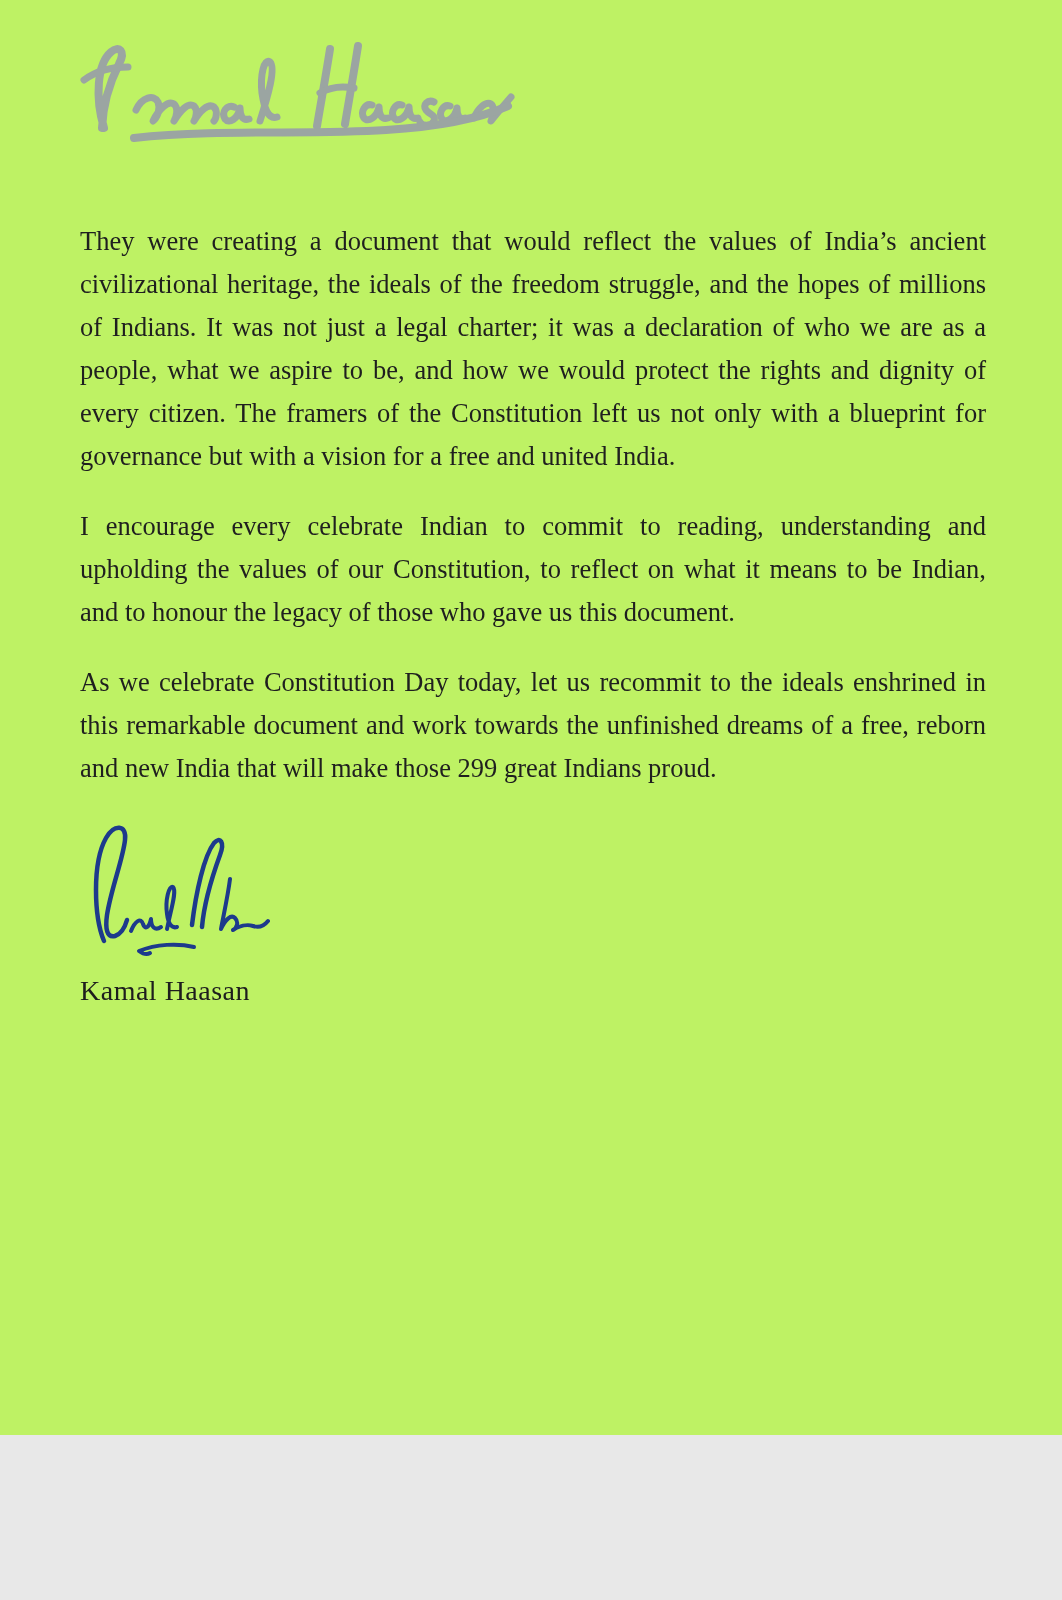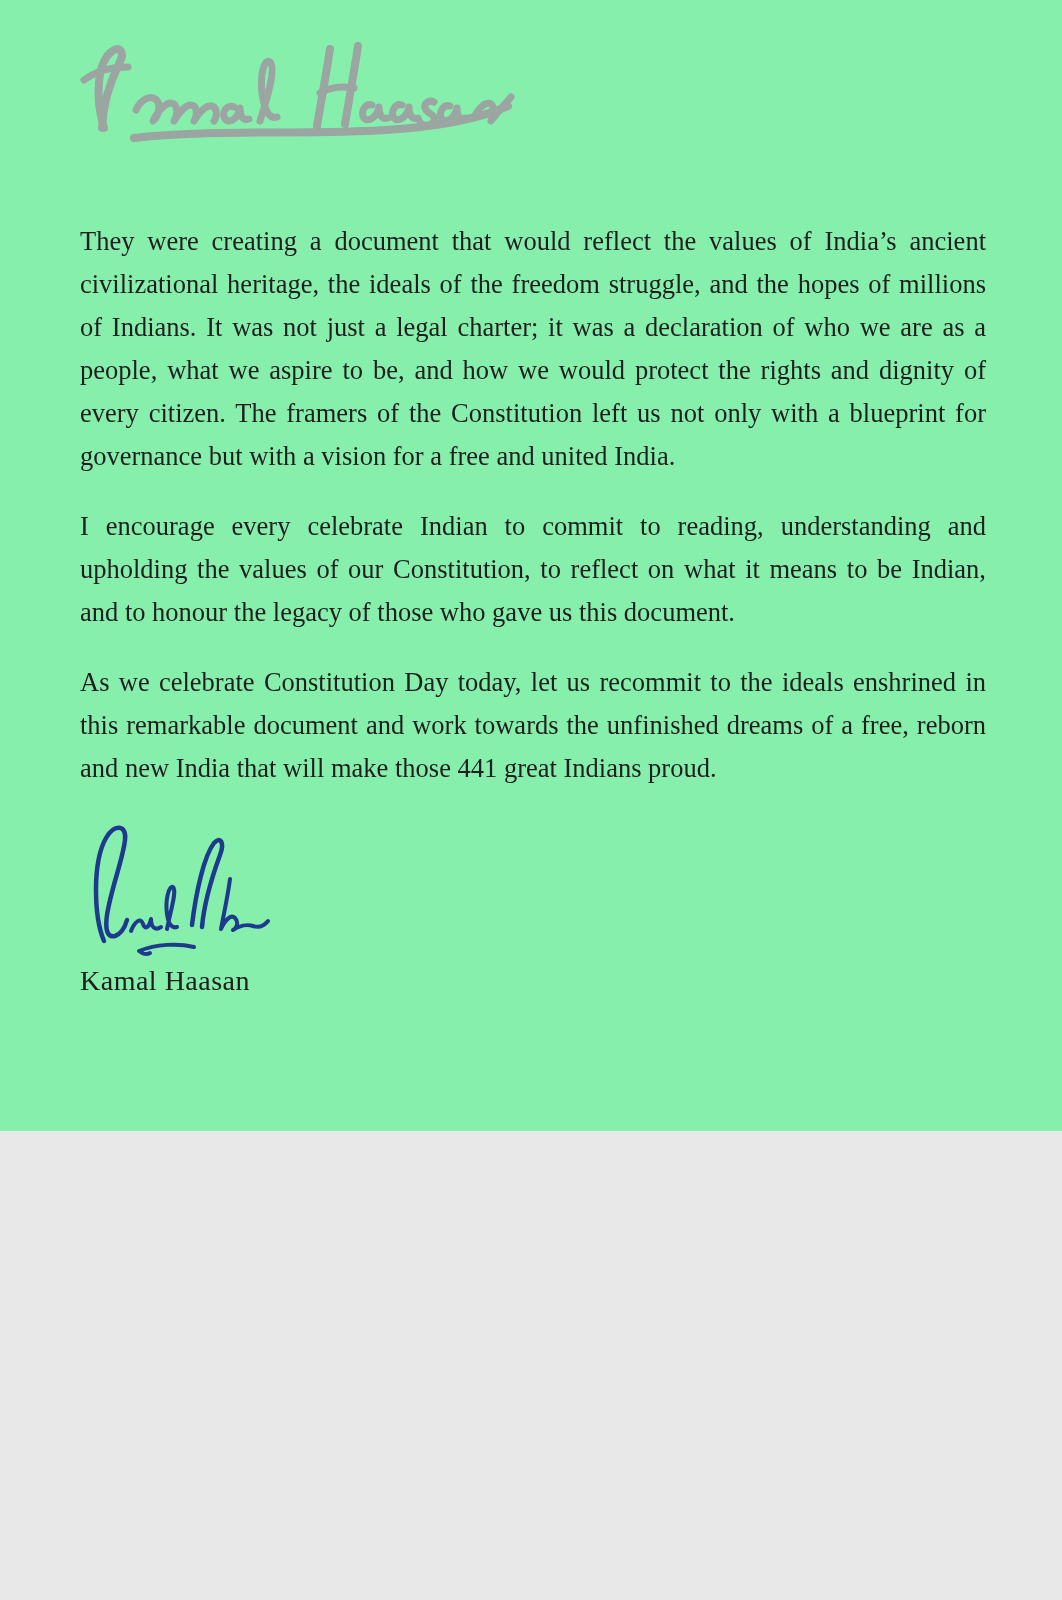--- a/index.html
+++ b/index.html
@@ -3,23 +3,23 @@
 <meta charset="utf-8">
 <style>
   html, body {
     margin: 0;
     padding: 0;
     background: #e8e8e8;
   }
   .page {
     position: relative;
     width: 1062px;
-    height: 1131px;
+    height: 1435px;
     margin: 0 auto;
-    background: #86efac;
+    background: #bef264;
     overflow: hidden;
     font-family: "Liberation Serif", "DejaVu Serif", serif;
   }
   .letterhead {
     position: absolute;
     top: 34px;
     left: 68px;
     width: 452px;
     height: 112px;
   }
@@ -43,21 +43,21 @@
   }
   .handwritten-signature {
     width: 192px;
     height: 146px;
     display: block;
     margin-left: 4px;
   }
   .printed-name {
     font-size: 28px;
     color: #1d1d1d;
-    margin-top: 2px;
+    margin-top: 12px;
     letter-spacing: 0.5px;
   }
   .footer-address {
     position: absolute;
     top: 1536px;
     left: 0;
     width: 100%;
     text-align: center;
     font-family: "Liberation Sans", "DejaVu Sans", sans-serif;
     font-style: italic;
@@ -104,21 +104,21 @@
       <path class="stroke-gray" stroke-width="7" d="M382,72 C375,70 370,79 374,85 C378,90 387,84 389,74 C389,81 391,86 397,84"></path>
       <path class="stroke-gray" stroke-width="7" d="M406,84 C410,74 418,67 423,70 C427,73 425,82 423,87 C429,79 437,70 443,63"></path>
 
       <path class="stroke-gray" stroke-width="8" d="M66,104 C150,95 240,101 318,96 C366,93 408,86 440,72"></path>
     </svg>
   </div>
 
   <div class="letter-body">
     <p>They were creating a document that would reflect the values of India’s ancient civilizational heritage, the ideals of the freedom struggle, and the hopes of millions of Indians. It was not just a legal charter; it was a declaration of who we are as a people, what we aspire to be, and how we would protect the rights and dignity of every citizen. The framers of the Constitution left us not only with a blueprint for governance but with a vision for a free and united India.</p>
     <p>I encourage every celebrate Indian to commit to reading, understanding and upholding the values of our Constitution, to reflect on what it means to be Indian, and to honour the legacy of those who gave us this document.</p>
-    <p>As we celebrate Constitution Day today, let us recommit to the ideals enshrined in this remarkable document and work towards the unfinished dreams of a free, reborn and new India that will make those 441 great Indians proud.</p>
+    <p>As we celebrate Constitution Day today, let us recommit to the ideals enshrined in this remarkable document and work towards the unfinished dreams of a free, reborn and new India that will make those 299 great Indians proud.</p>
 
     <div class="signature-block">
       <svg class="handwritten-signature" viewBox="0 0 192 146" aria-hidden="true">
 
         <path class="stroke-blue" stroke-width="4.5" d="M20,124 C10,100 8,46 22,21 C30,7 43,7 41,23 C39,42 27,72 23,98 C21,112 23,121 31,119 C37,117 41,110 43,103"></path>
 
         <path class="stroke-blue" stroke-width="4" d="M47,114 C51,104 57,100 59,107 C61,113 65,111 67,102 C67,110 71,114 77,110"></path>
 
         <path class="stroke-blue" stroke-width="4" d="M83,112 C87,92 93,74 89,70 C85,68 81,83 83,97 C84,105 87,112 93,110"></path>
 

